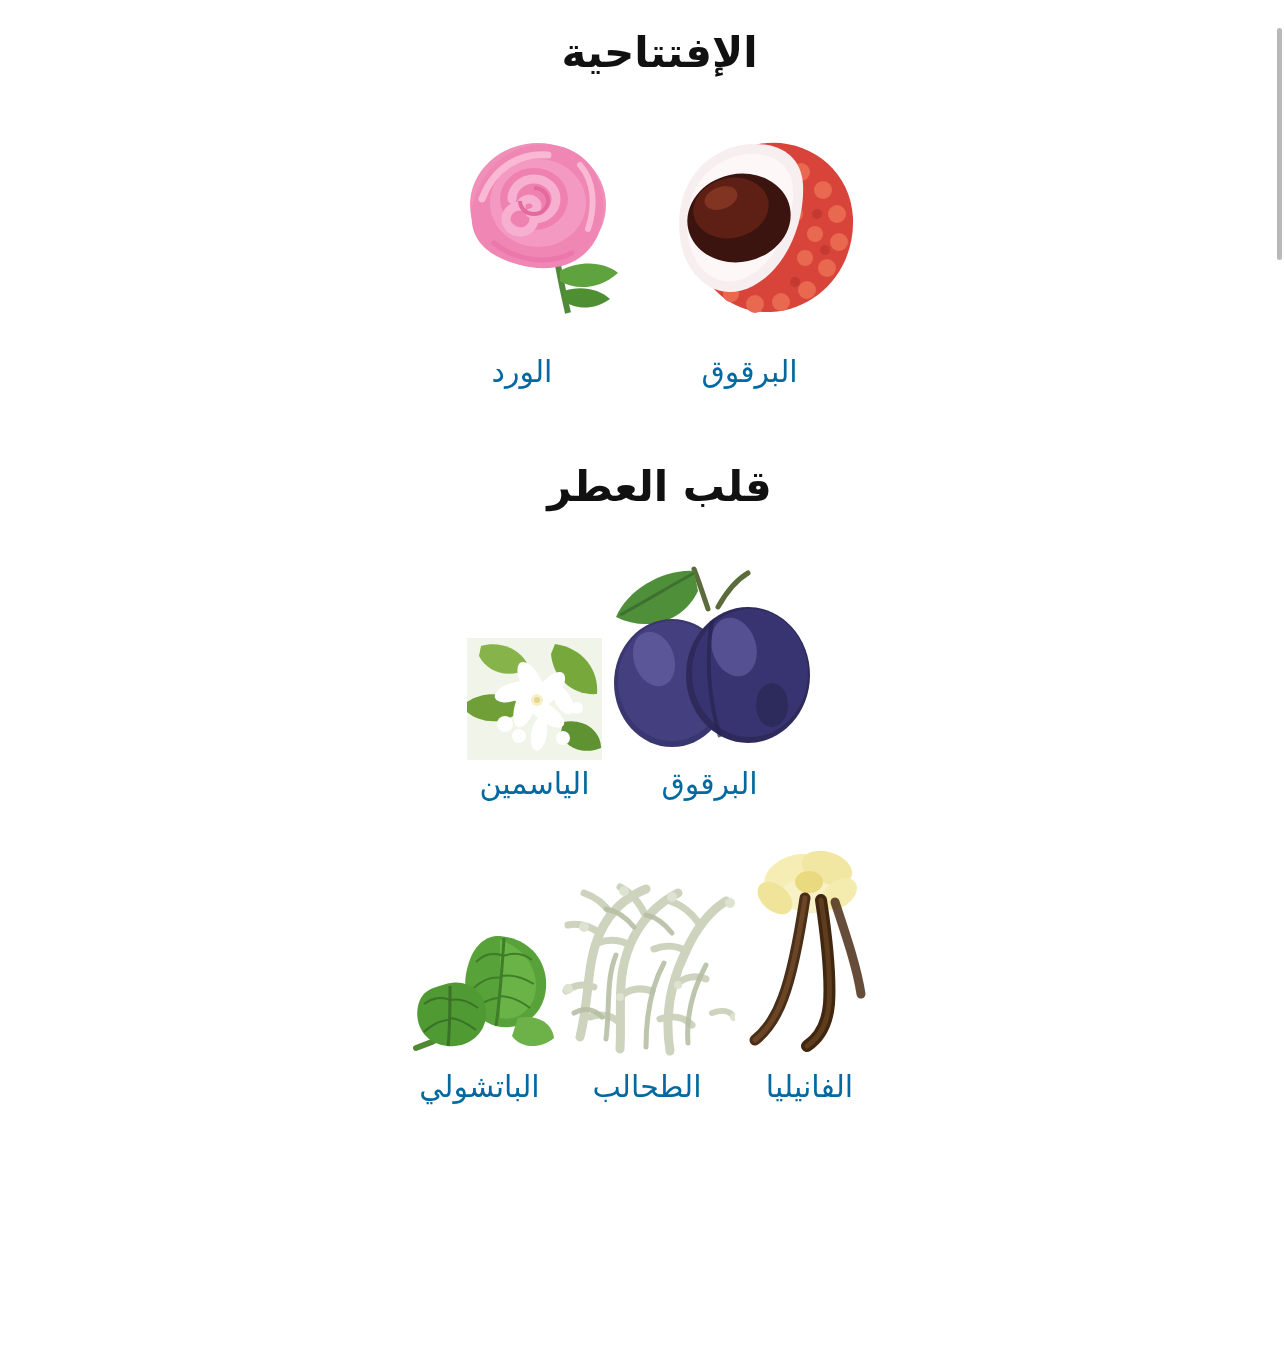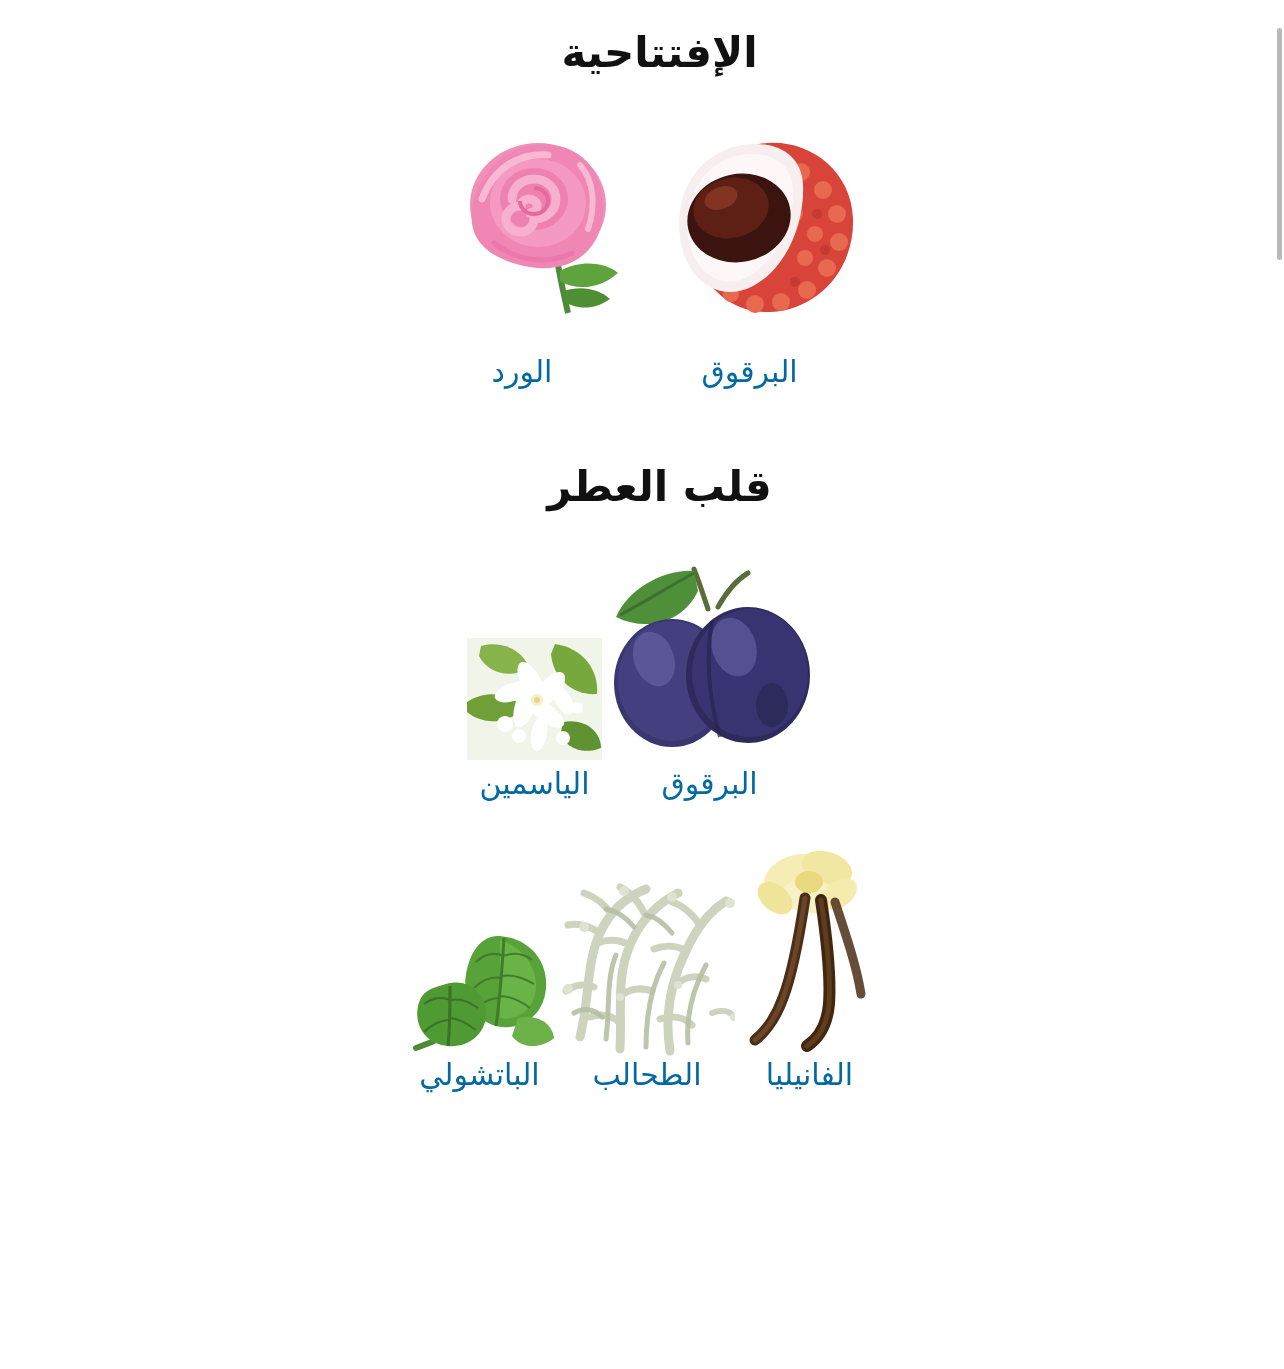--- a/index.html
+++ b/index.html
@@ -84,21 +84,21 @@
   #sec-heart .notes-row { margin-top: 42px; }
   #row-heart .note:nth-child(1) .note-img { width: 215px; height: 205px; }
   #row-heart .note:nth-child(2) .note-img { width: 135px; height: 122px; }
 
   
   #sec-base .section-title { margin-top: 70px; }
   #sec-base .notes-row { margin-top: 40px; }
   #row-base .note:nth-child(1) .note-img { width: 150px; height: 215px; }
   #row-base .note:nth-child(2) .note-img { width: 175px; height: 190px; }
   #row-base .note:nth-child(3) .note-img { width: 160px; height: 135px; }
-  #row-base .note-label { margin-top: 0; }
+  #row-base .note-label { margin-top: 12px; }
 
   svg { display: block; }
 </style>
 </head>
 <body>
 
 <div class="page">
 
   <div class="scrollbar"></div>
 

